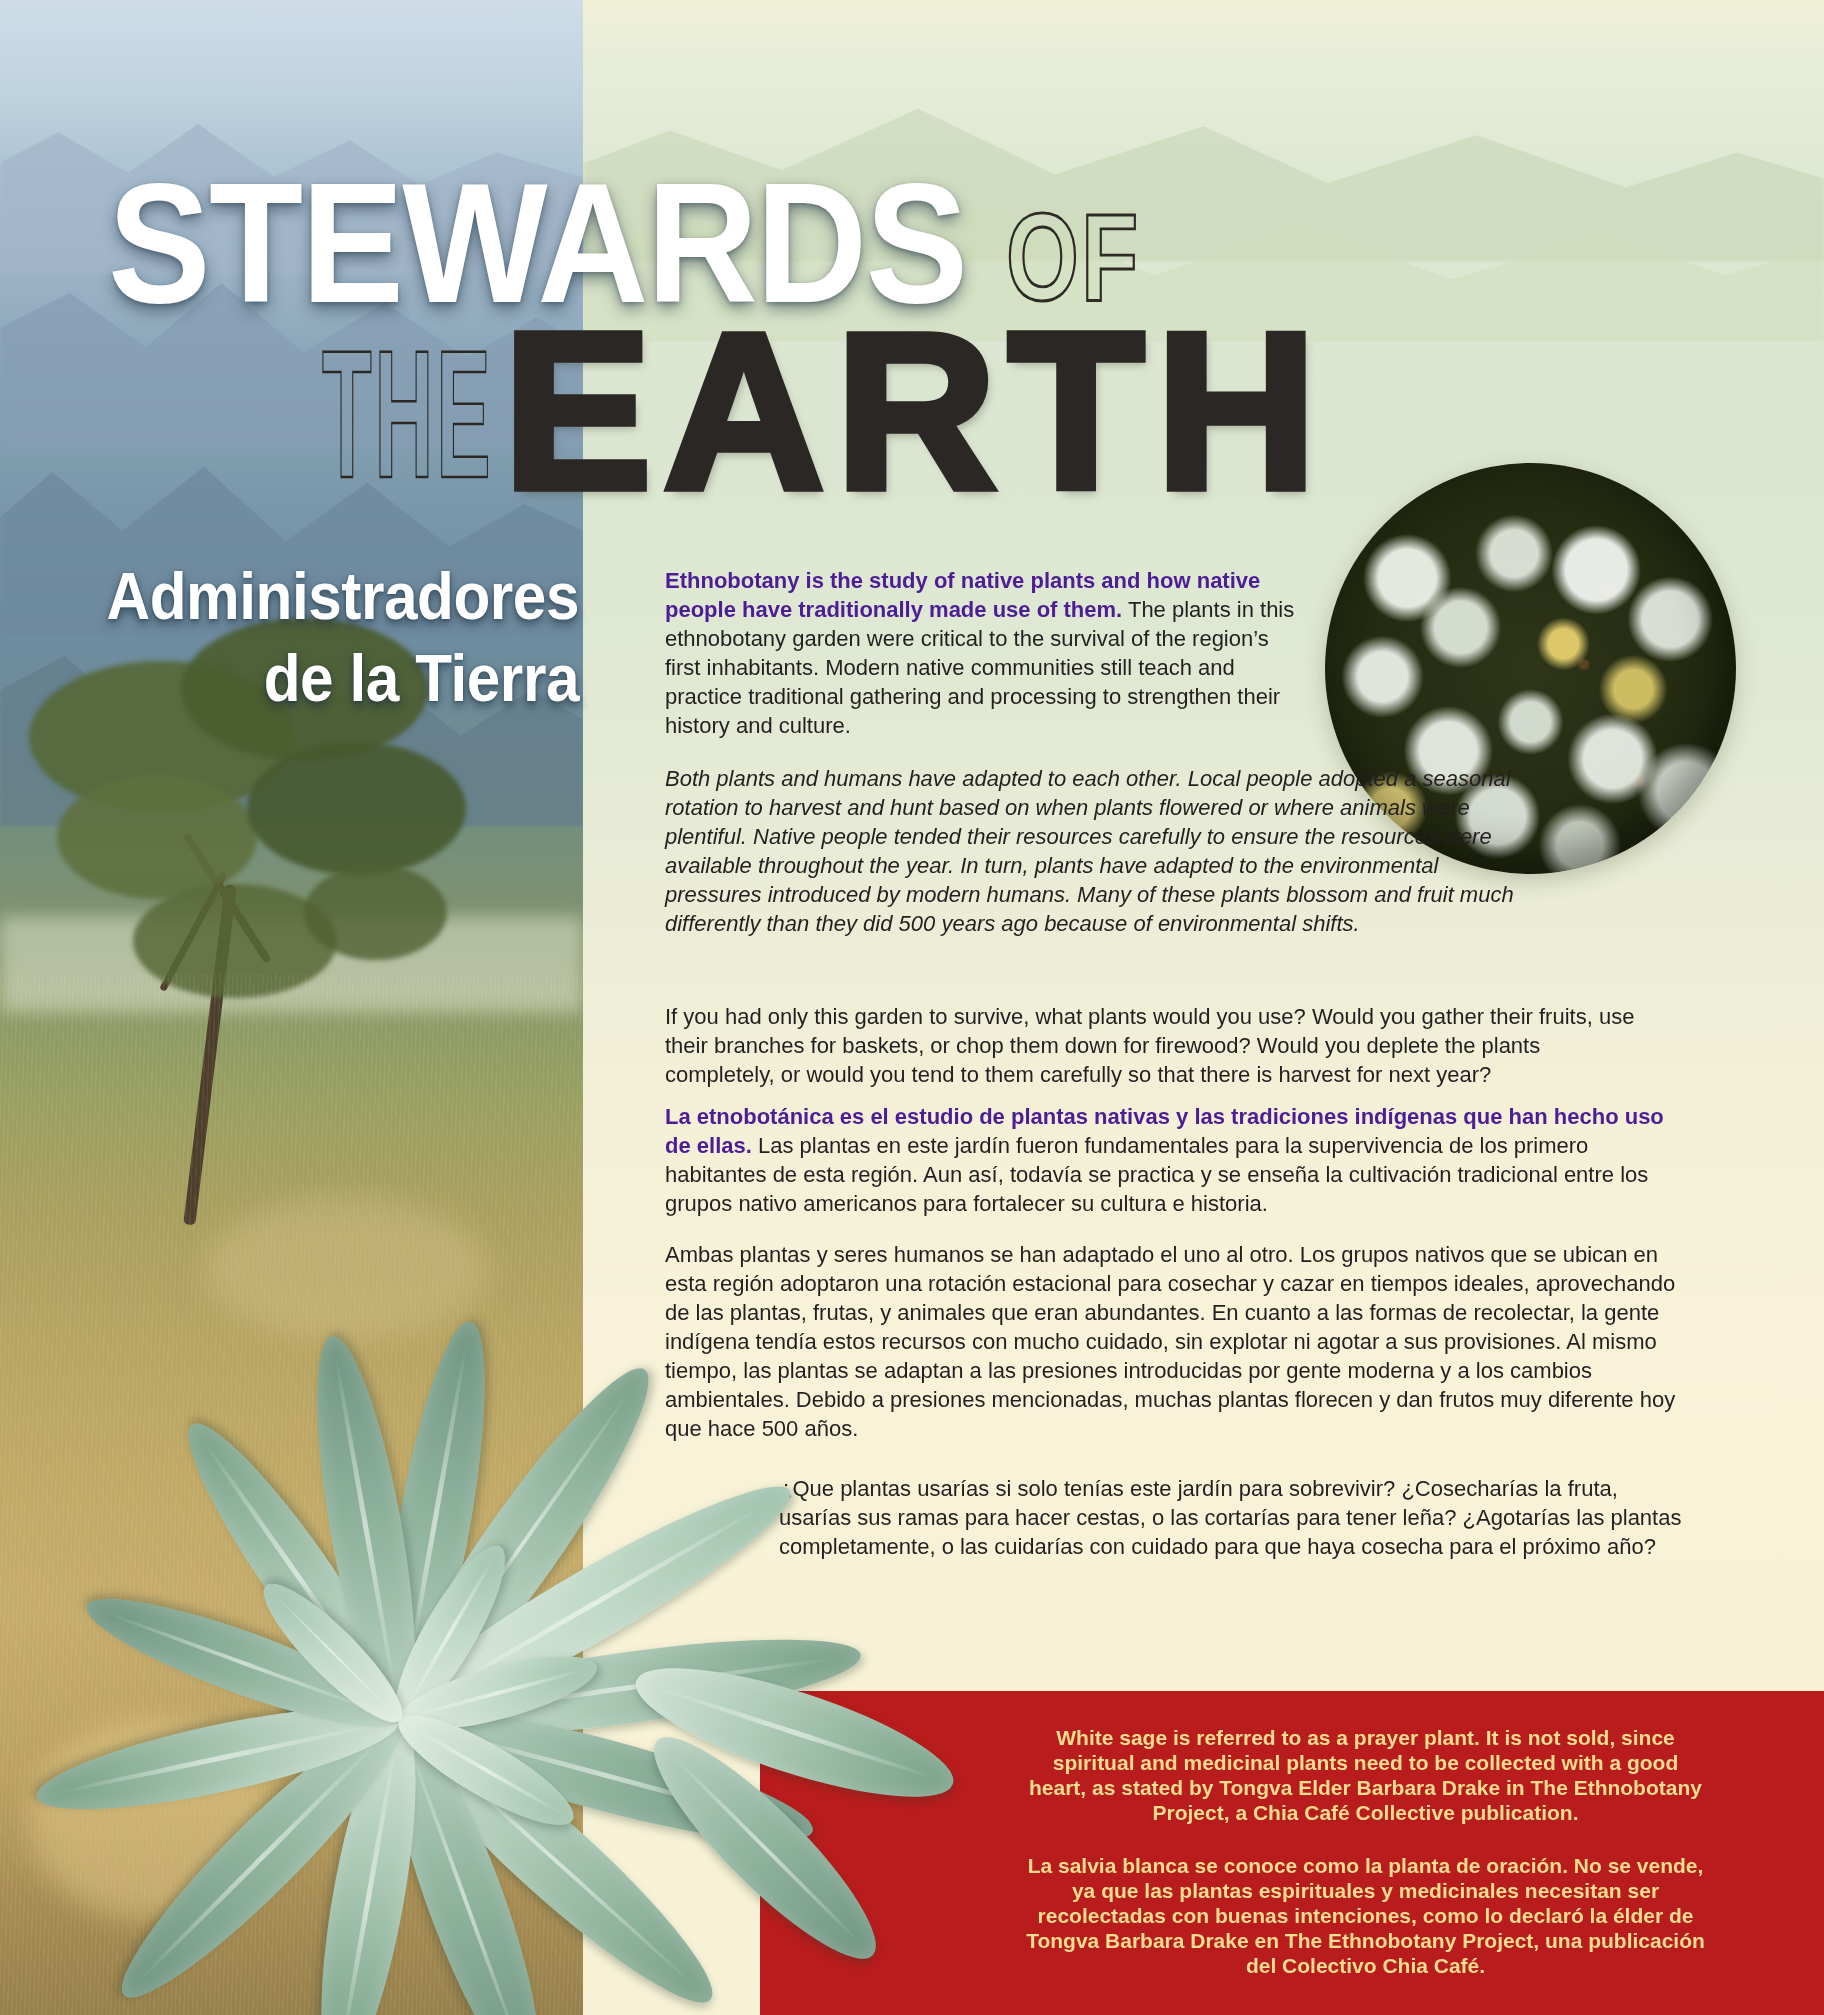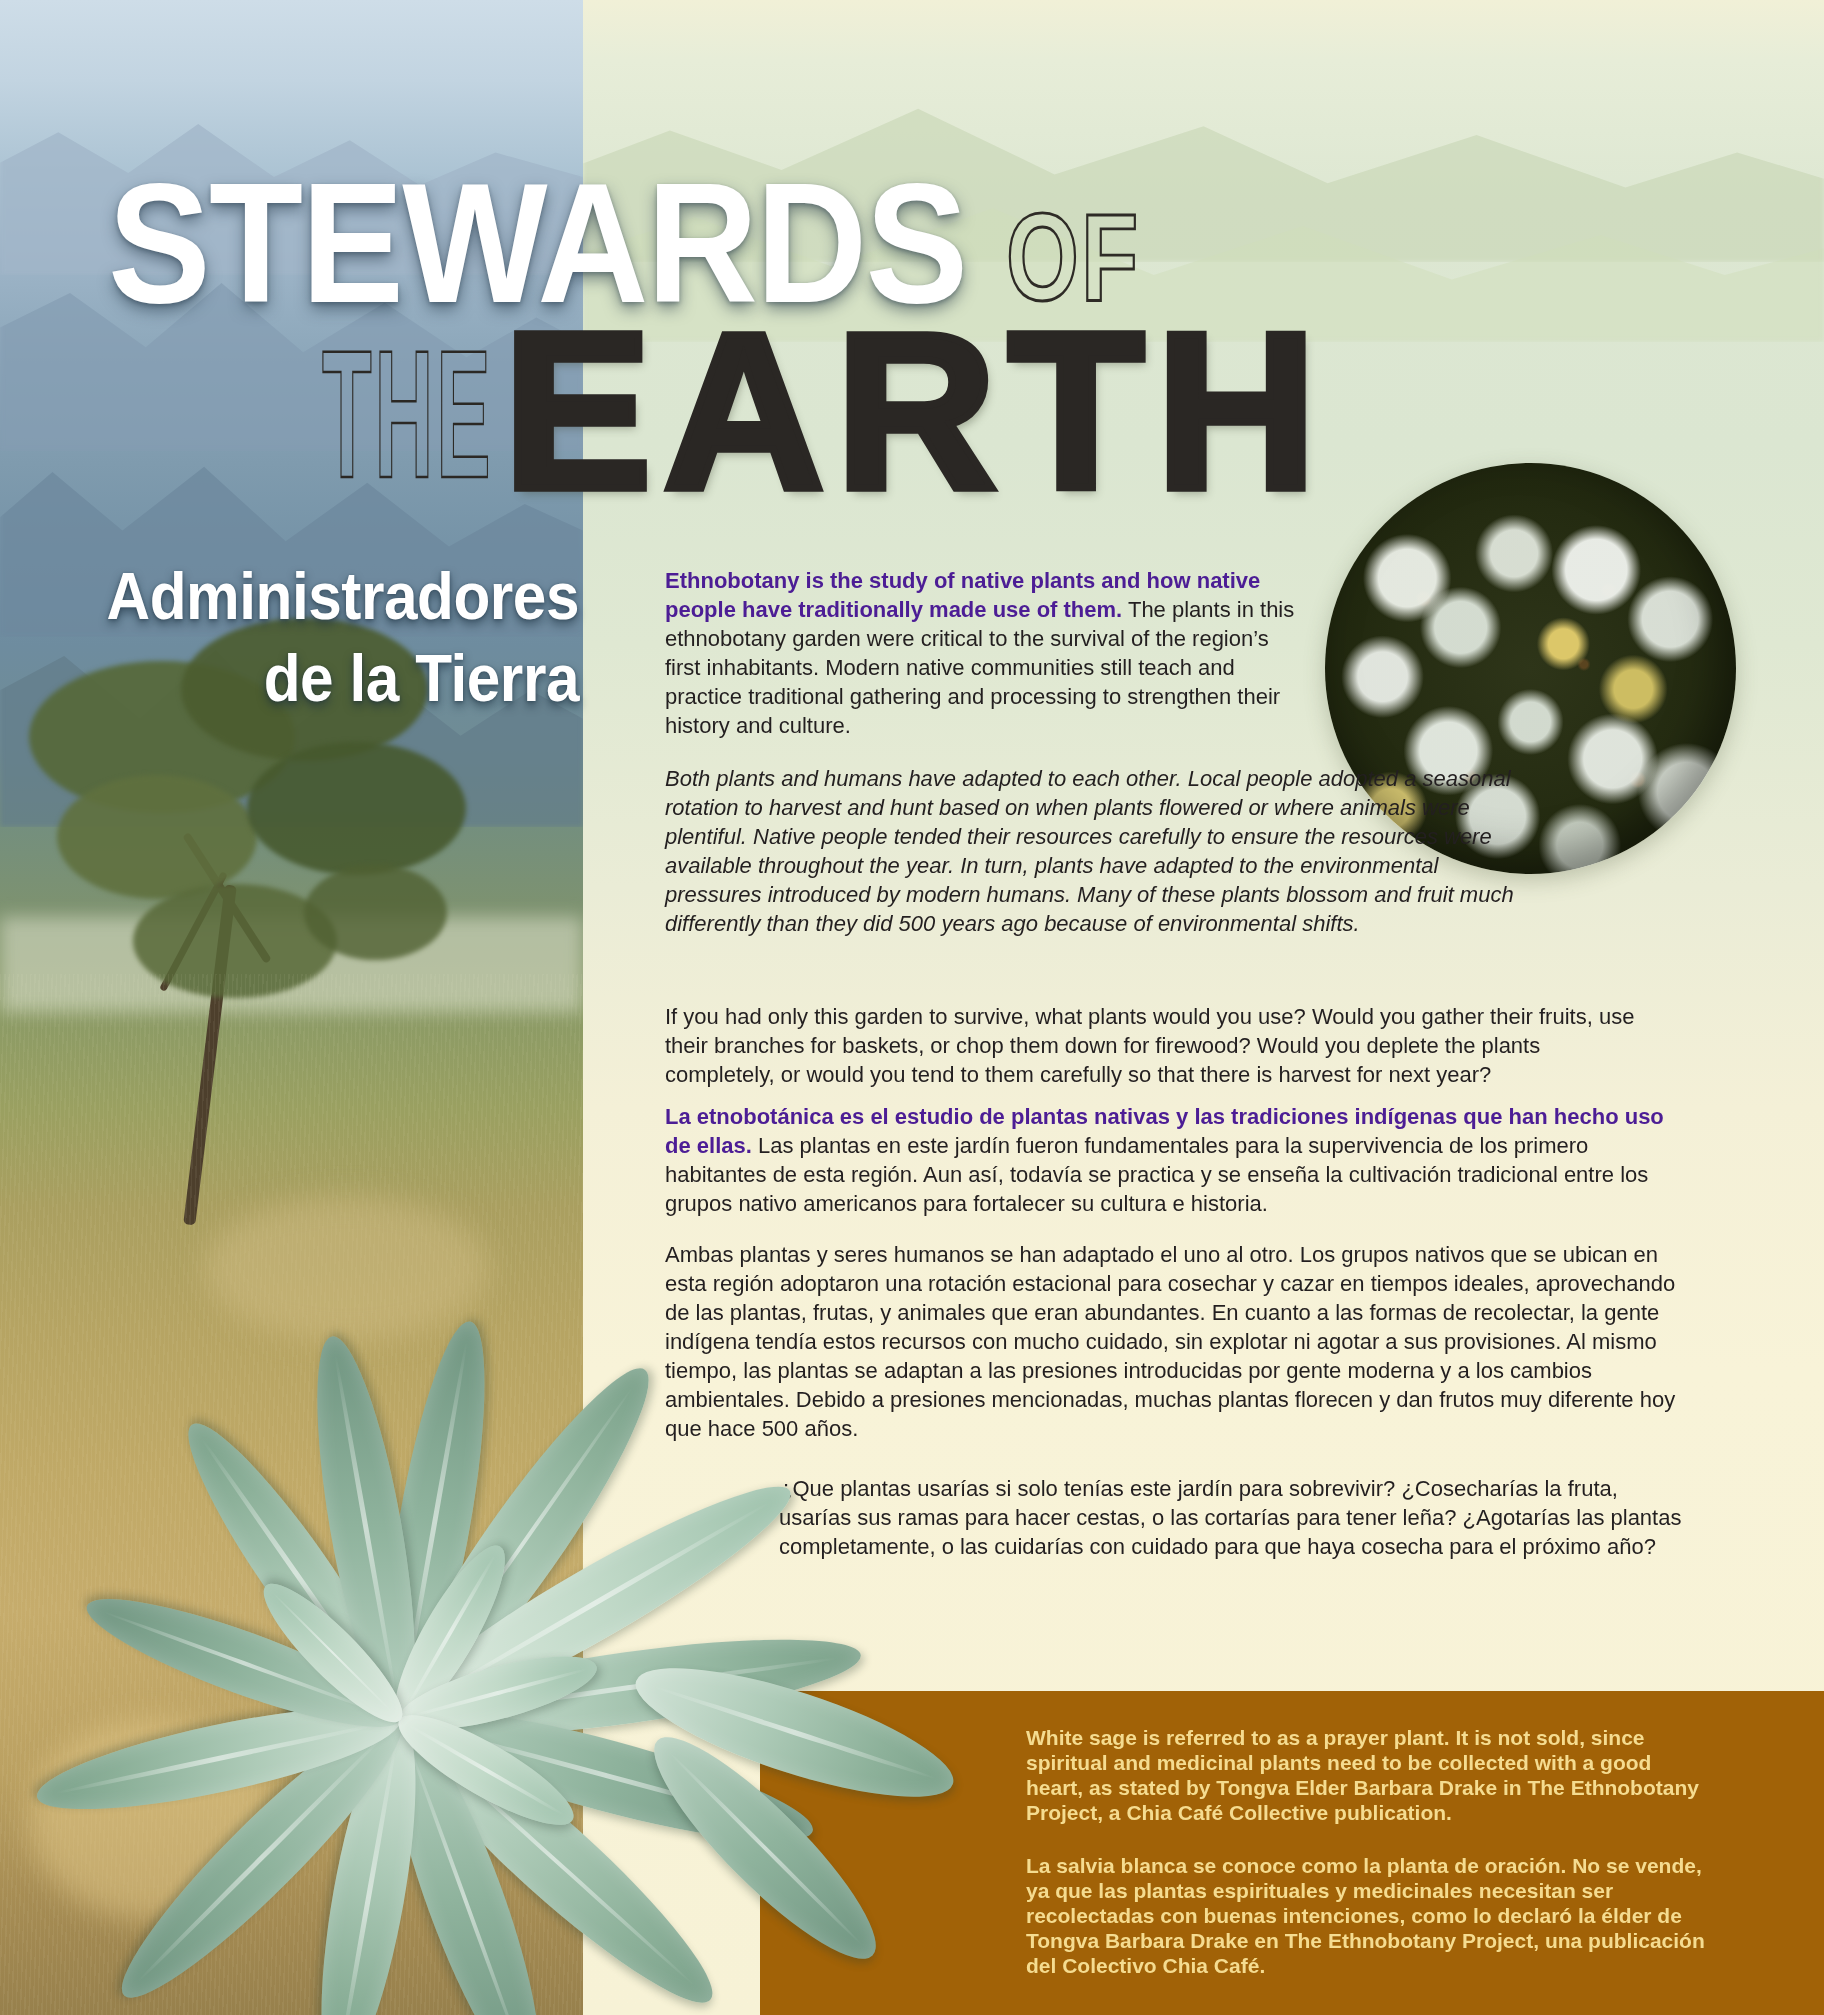--- a/index.html
+++ b/index.html
@@ -90,21 +90,21 @@
   .para{position:absolute;font-size:22px;line-height:29px;color:#231f20;z-index:3;margin:0;}
   .para strong{color:#4c1d95;}
   #p1{left:665px;top:566px;width:632px;}
   #p2{left:665px;top:764px;width:855px;font-style:italic;}
   #p3{left:665px;top:1002px;width:984px;}
   #sp1{left:665px;top:1102px;width:1012px;}
   #sp2{left:665px;top:1240px;width:1022px;}
   #sp3{left:779px;top:1474px;width:912px;text-align:left;}
 
   
-  #callout{position:absolute;left:760px;top:1691px;width:1064px;height:324px;background:#a16207;z-index:2;}
+  #callout{position:absolute;left:760px;top:1691px;width:1064px;height:324px;background:#b91c1c;z-index:2;text-align:center;}
   #callout-text{position:absolute;left:266px;top:34px;width:679px;}
   #callout-text p{margin:0 0 27.6px 0;font-size:21px;line-height:25px;font-weight:bold;color:#f5dc90;}
 
   
   #sage{position:absolute;left:67px;top:1359px;width:926px;height:656px;z-index:4;}
   #sage-core{position:absolute;left:223px;top:257px;width:228px;height:200px;border-radius:50%;
     background:radial-gradient(#3c5243,#26392d);filter:blur(6.7px);}
   .leaf{position:absolute;border-radius:50%;
     background:linear-gradient(100deg,#d3e4d8 0%,#aecbb8 40%,#8db19a 75%,#7aa089 100%);
     box-shadow:2.9px 3.8px 8.6px rgba(40,60,45,.28), inset 0 0 19px rgba(255,255,255,.22);}

